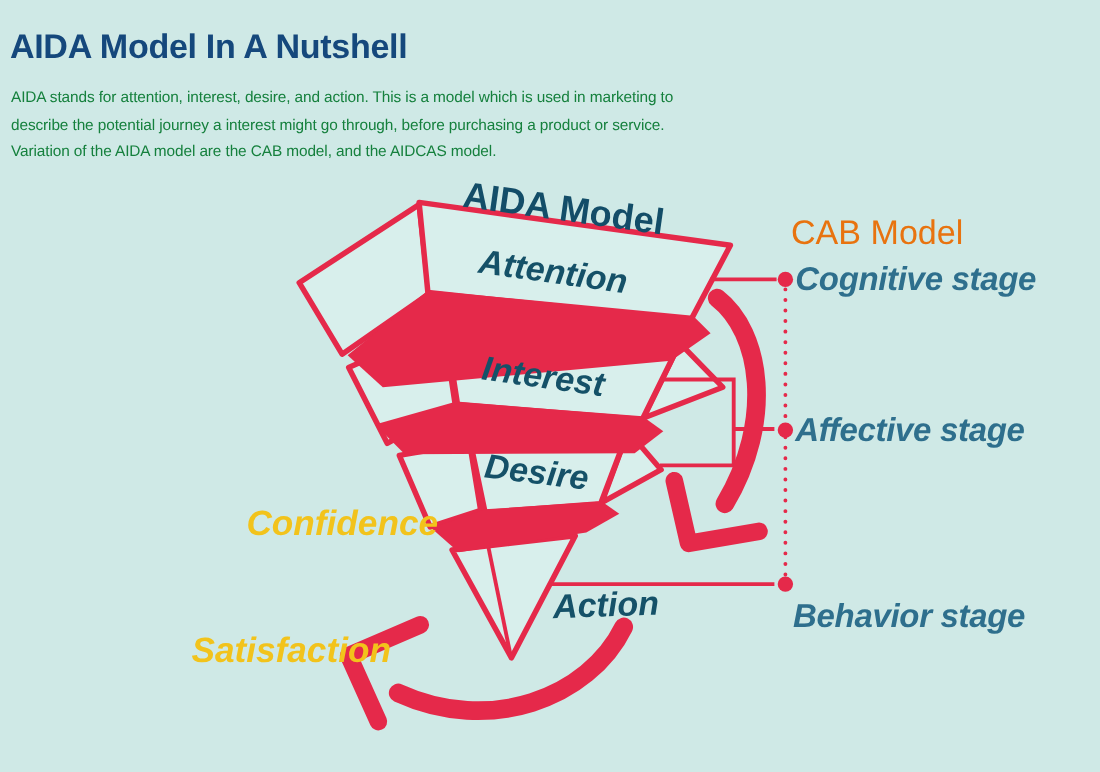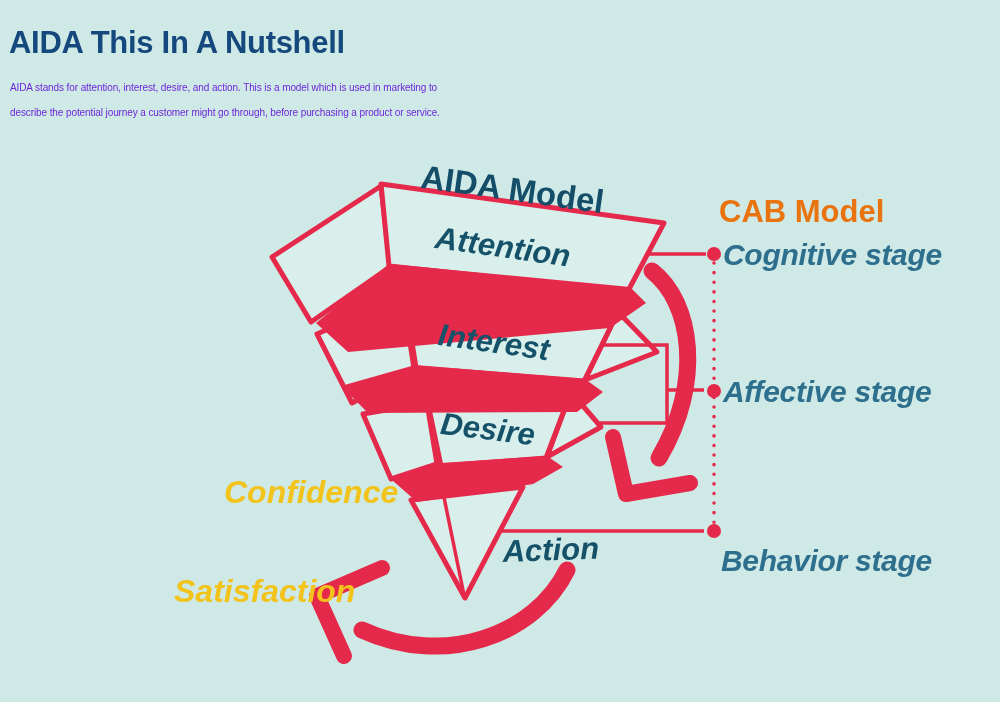--- a/index.html
+++ b/index.html
@@ -6,37 +6,37 @@
   #stage{
     position:relative;width:1000px;height:702px;overflow:hidden;
     background:#cfe9e6;
     font-family:"Liberation Sans",sans-serif;
   }
   .abs{position:absolute;}
   #page-title{
     left:9px;top:25px;font-size:31px;font-weight:bold;color:#15487c;
     letter-spacing:-0.3px;white-space:nowrap;
   }
-  #intro{left:10px;top:76px;width:660px;color:#6d28d9;font-size:10px;
+  #intro{left:10px;top:76px;width:660px;color:#15803d;font-size:14px;
     line-height:24.5px;letter-spacing:-0.1px;}
   .funnel-label{font-weight:bold;font-style:italic;color:#155168;white-space:nowrap;}
   .lbl-aida{left:424px;top:158px;font-size:33px;font-style:normal;color:#134d68;
     transform:rotate(8deg);transform-origin:left top;font-weight:bold;white-space:nowrap;}
   .lbl-attention{left:438px;top:220px;font-size:31px;transform:rotate(8deg);transform-origin:left top;}
   .lbl-interest{left:441px;top:317px;font-size:31px;transform:rotate(8deg);transform-origin:left top;}
   .lbl-desire{left:443px;top:406px;font-size:31px;transform:rotate(7deg);transform-origin:left top;}
   .lbl-action{left:502px;top:534px;font-size:31px;transform:rotate(-2deg);transform-origin:left top;}
-  .lbl-cab{left:719px;top:194px;font-size:31px;font-weight:bold;color:#e8730f;white-space:nowrap;}
+  .lbl-cab{left:719px;top:194px;font-size:31px;font-weight:normal;color:#e8730f;white-space:nowrap;}
   .stage-label{font-size:30px;font-weight:bold;font-style:italic;color:#2e6f8d;
     white-space:nowrap;letter-spacing:-0.3px;}
   .lbl-cognitive{left:723px;top:238px;}
   .lbl-affective{left:723px;top:375px;}
   .lbl-behavior{left:721px;top:544px;}
   .yellow-label{font-size:32px;font-weight:bold;font-style:italic;color:#f2c31b;white-space:nowrap;}
-  .lbl-confidence{left:224px;top:474px;text-align:center;}
+  .lbl-confidence{left:224px;top:457px;text-align:center;}
   .lbl-satisfaction{left:128px;top:573px;margin-left:46px;}
   .lbl-aidcas{left:371px;top:661px;font-size:32px;font-weight:bold;color:#f2c31b;
     font-style:normal;white-space:nowrap;}
   svg .face{fill:#d8efec;stroke:#e5294a;stroke-width:5;stroke-linejoin:round;}
   svg .band{fill:#e5294a;stroke:none;}
   svg .thin{fill:none;stroke:#e5294a;stroke-width:3.5;}
   svg .thick{fill:none;stroke:#e5294a;stroke-width:17;stroke-linecap:round;}
   svg .head{fill:none;stroke:#e5294a;stroke-width:16;stroke-linecap:round;stroke-linejoin:round;}
   svg .dot{fill:#e5294a;}
 </style>
@@ -72,24 +72,25 @@
     <circle class="dot" cx="714" cy="254" r="7"></circle>
     <circle class="dot" cx="714" cy="391" r="7"></circle>
     <circle class="dot" cx="714" cy="531" r="7"></circle>
 
     <path class="thick" d="M 652 271 C 692 302, 704 382, 659 458"></path>
     <polyline class="head" points="613,437 626,494 690,483"></polyline>
     <path class="thick" d="M 567 570 C 535 635, 445 668, 362 630"></path>
     <polyline class="head" points="382,568 317,596 344,656"></polyline>
   </svg>
 
-  <div class="abs" id="page-title">AIDA This In A Nutshell</div>
+  <div class="abs" id="page-title">AIDA Model In A Nutshell</div>
   <div class="abs" id="intro">
     <div>AIDA stands for attention, interest, desire, and action. This is a model which is used in marketing to</div>
-    <div>describe the potential journey a customer might go through, before purchasing a product or service.</div>
+    <div>describe the potential journey a interest might go through, before purchasing a product or service.</div>
+    <div>Variation of the AIDA model are the CAB model, and the AIDCAS model.</div>
   </div>
 
   <div class="abs funnel-label lbl-aida">AIDA Model</div>
   <div class="abs funnel-label lbl-attention">Attention</div>
   <div class="abs funnel-label lbl-interest">Interest</div>
   <div class="abs funnel-label lbl-desire">Desire</div>
   <div class="abs funnel-label lbl-action">Action</div>
 
   <div class="abs lbl-cab">CAB Model</div>
   <div class="abs stage-label lbl-affective">Affective stage</div>

